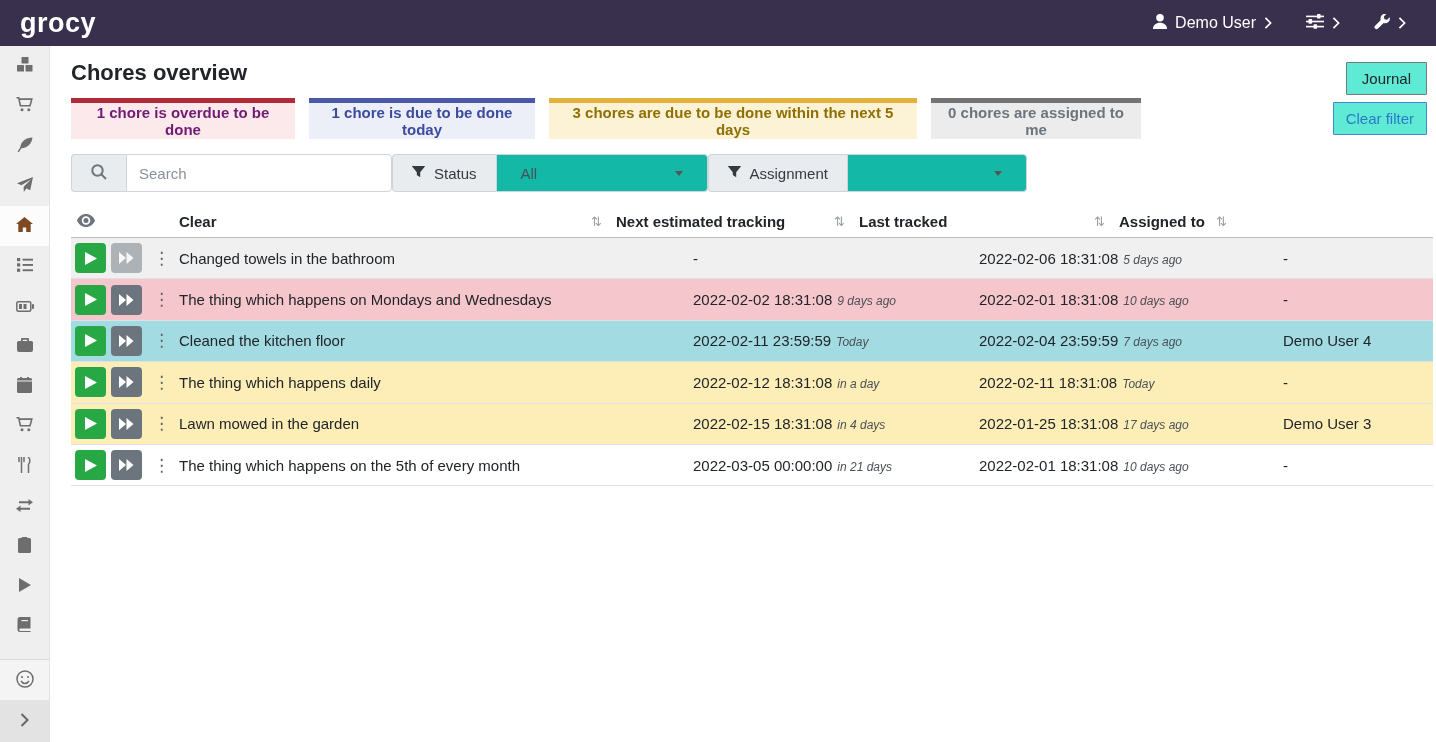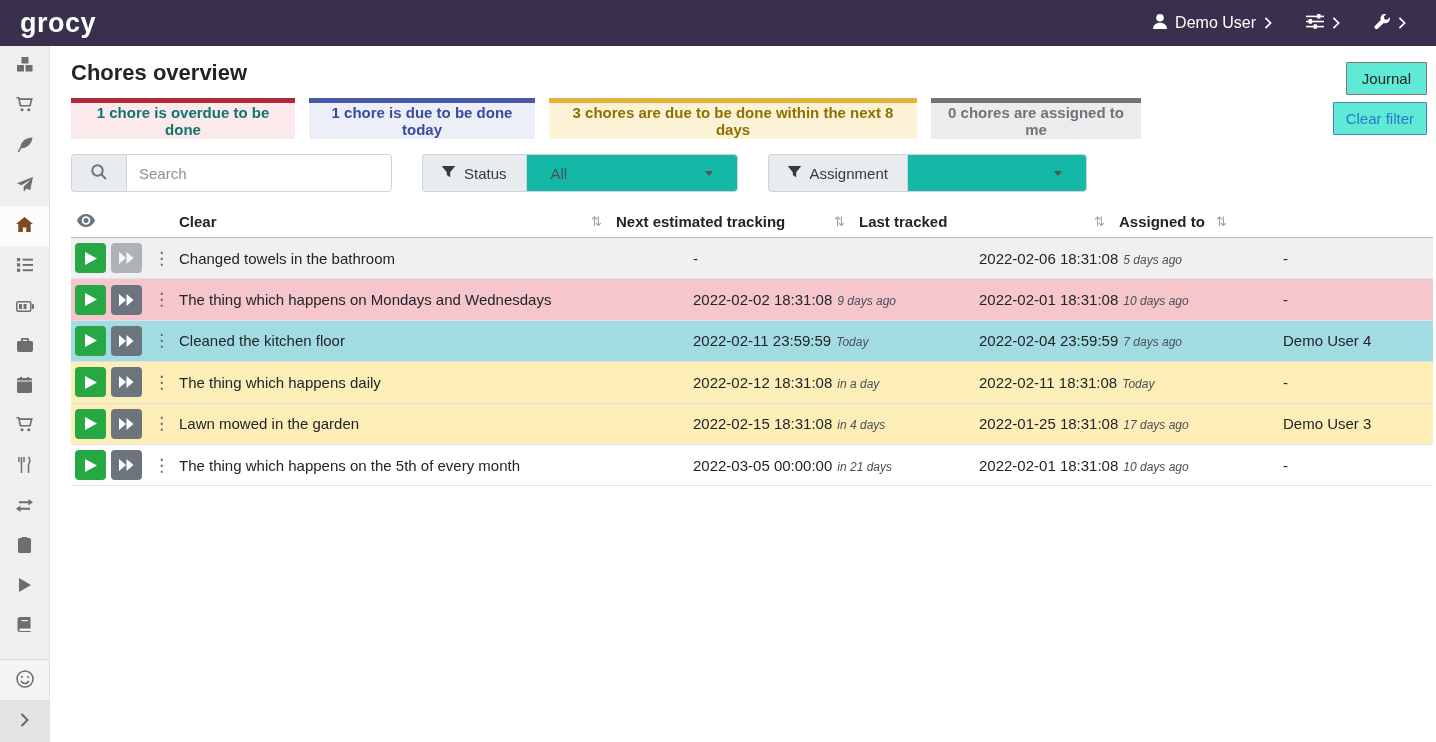--- a/index.html
+++ b/index.html
@@ -27,28 +27,28 @@
 
 .title-row{display:flex;align-items:flex-start;justify-content:space-between;padding-right:6px}
 h1{margin:4px 0 10px;font-size:22px;font-weight:600;color:#212529}
 .btn{font-family:inherit;font-size:15px;border-radius:1px;background:#5eead4;cursor:pointer}
 .btn-journal{border:1px solid #76797c;padding:7px 15px;color:#212529;margin-top:6px}
 
 
 .status-row{display:flex;align-items:center;gap:14px;margin-top:2px;padding-right:6px}
 .status-box{height:41px;border-top:5px solid;display:flex;align-items:center;justify-content:center;
             font-weight:bold;font-size:15px;cursor:pointer;padding:0 8px;text-align:center}
-.sb-danger{width:224px;border-color:#b02a37;background:#fbe9eb;color:#0f766e}
+.sb-danger{width:224px;border-color:#b02a37;background:#fbe9eb;color:#701a75}
 .sb-primary{width:226px;border-color:#4959a8;background:#edeff8;color:#3b4a9e}
 .sb-warning{width:368px;border-color:#e3b23c;background:#fcf3d7;color:#8f6f00}
 .sb-secondary{width:210px;border-color:#737373;background:#ececec;color:#6c757d}
 .btn-clearfilter{margin-left:auto;border:1px solid #4285d2;color:#2e78c9;padding:7px 12px}
 
 
-.filter-row{display:flex;align-items:center;margin-top:15px;gap:30px}
+.filter-row{display:flex;align-items:center;margin-top:15px;}
 .input-group{display:flex;align-items:stretch;height:38px}
 .igt{display:flex;align-items:center;gap:9px;background:#e9ecef;border:1px solid #ced4da;border-right:0;
      border-radius:4px 0 0 4px;padding:0 19px;color:#343a40}
 .search-input{width:266px;border:1px solid #ced4da;border-radius:0 4px 4px 0;padding:0 12px;
               font:inherit;color:#495057;outline:none}
 .search-input::placeholder{color:#8a9199}
 .select{display:flex;align-items:center;justify-content:space-between;border:1px solid #ced4da;
         border-radius:0 4px 4px 0;background:#14b8a6;padding:0 24px;color:#495057;cursor:pointer}
 .select .caret{width:0;height:0;border-left:4.5px solid transparent;border-right:4.5px solid transparent;
                border-top:5px solid #555;margin-left:10px}
@@ -251,21 +251,21 @@
     </div>
 
     <div class="status-row">
       <div class="status-box sb-danger">
         <span>1 chore is overdue to be done</span>
       </div>
       <div class="status-box sb-primary">
         <span>1 chore is due to be done today</span>
       </div>
       <div class="status-box sb-warning">
-        <span>3 chores are due to be done within the next 8 days</span>
+        <span>3 chores are due to be done within the next 5 days</span>
       </div>
       <div class="status-box sb-secondary">
         <span>0 chores are assigned to me</span>
       </div>
       <button class="btn btn-clearfilter">Clear filter</button>
     </div>
 
     <div class="filter-row">
       <div class="input-group">
         <span class="igt">

